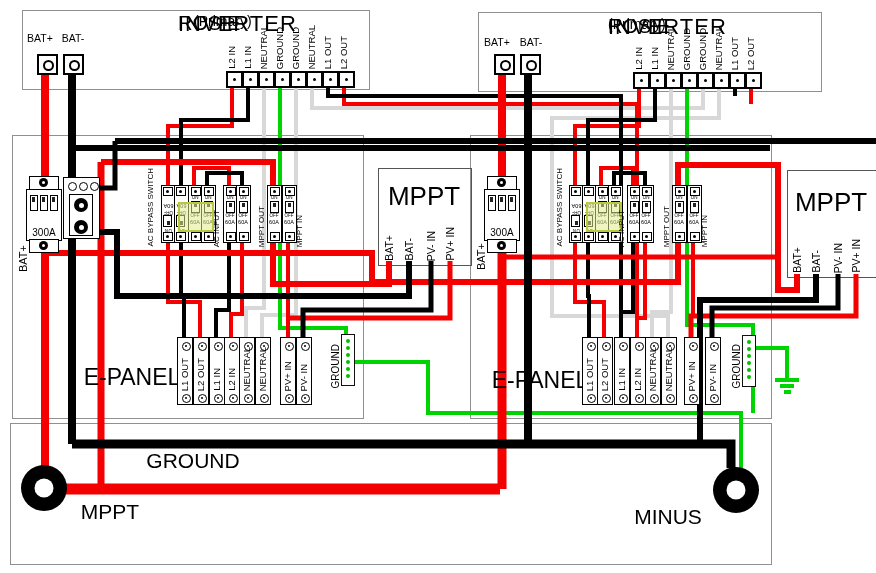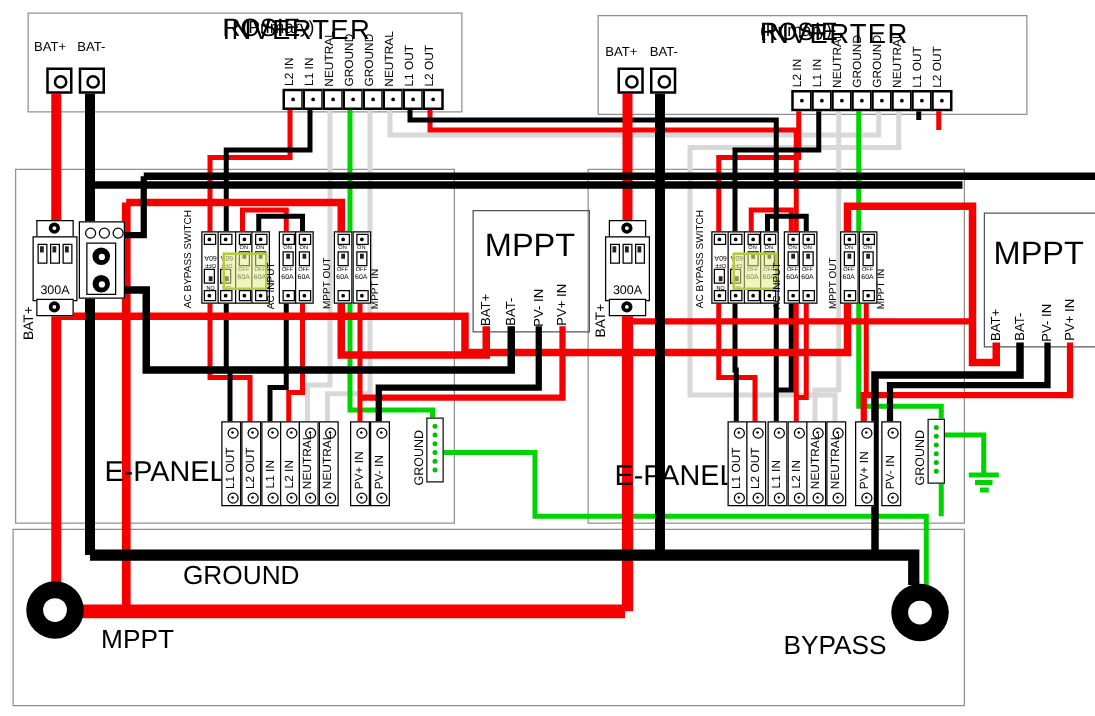--- a/index.html
+++ b/index.html
@@ -679,15 +679,15 @@
       <div class="vtext" style="left: 403px; bottom: 312px; font-size: 10.5px; line-height: 13.5px; width: 13.5px;">BAT-</div>
       <div class="vtext" style="left: 425px; bottom: 312px; font-size: 10.5px; line-height: 13.5px; width: 13.5px;">PV- IN</div>
       <div class="vtext" style="left: 444px; bottom: 312px; font-size: 10.5px; line-height: 13.5px; width: 13.5px;">PV+ IN</div>
       <div class="hlabel center" style="left: 831px; top: 187px; font-size: 26px;">MPPT</div>
       <div class="vtext" style="left: 791px; bottom: 300px; font-size: 10.5px; line-height: 13.5px; width: 13.5px;">BAT+</div>
       <div class="vtext" style="left: 810px; bottom: 300px; font-size: 10.5px; line-height: 13.5px; width: 13.5px;">BAT-</div>
       <div class="vtext" style="left: 832px; bottom: 300px; font-size: 10.5px; line-height: 13.5px; width: 13.5px;">PV- IN</div>
       <div class="vtext" style="left: 850px; bottom: 300px; font-size: 10.5px; line-height: 13.5px; width: 13.5px;">PV+ IN</div>
       <div class="hlabel center" style="left: 193px; top: 449px; font-size: 21px;">GROUND</div>
       <div class="hlabel center" style="left: 110px; top: 500px; font-size: 21px;">MPPT</div>
-      <div class="hlabel center" style="left: 668px; top: 505px; font-size: 21px;">BYPASS</div>
+      <div class="hlabel center" style="left: 668px; top: 505px; font-size: 21px;">MINUS</div>
     </div>
 </div>
 
 </body></html>

